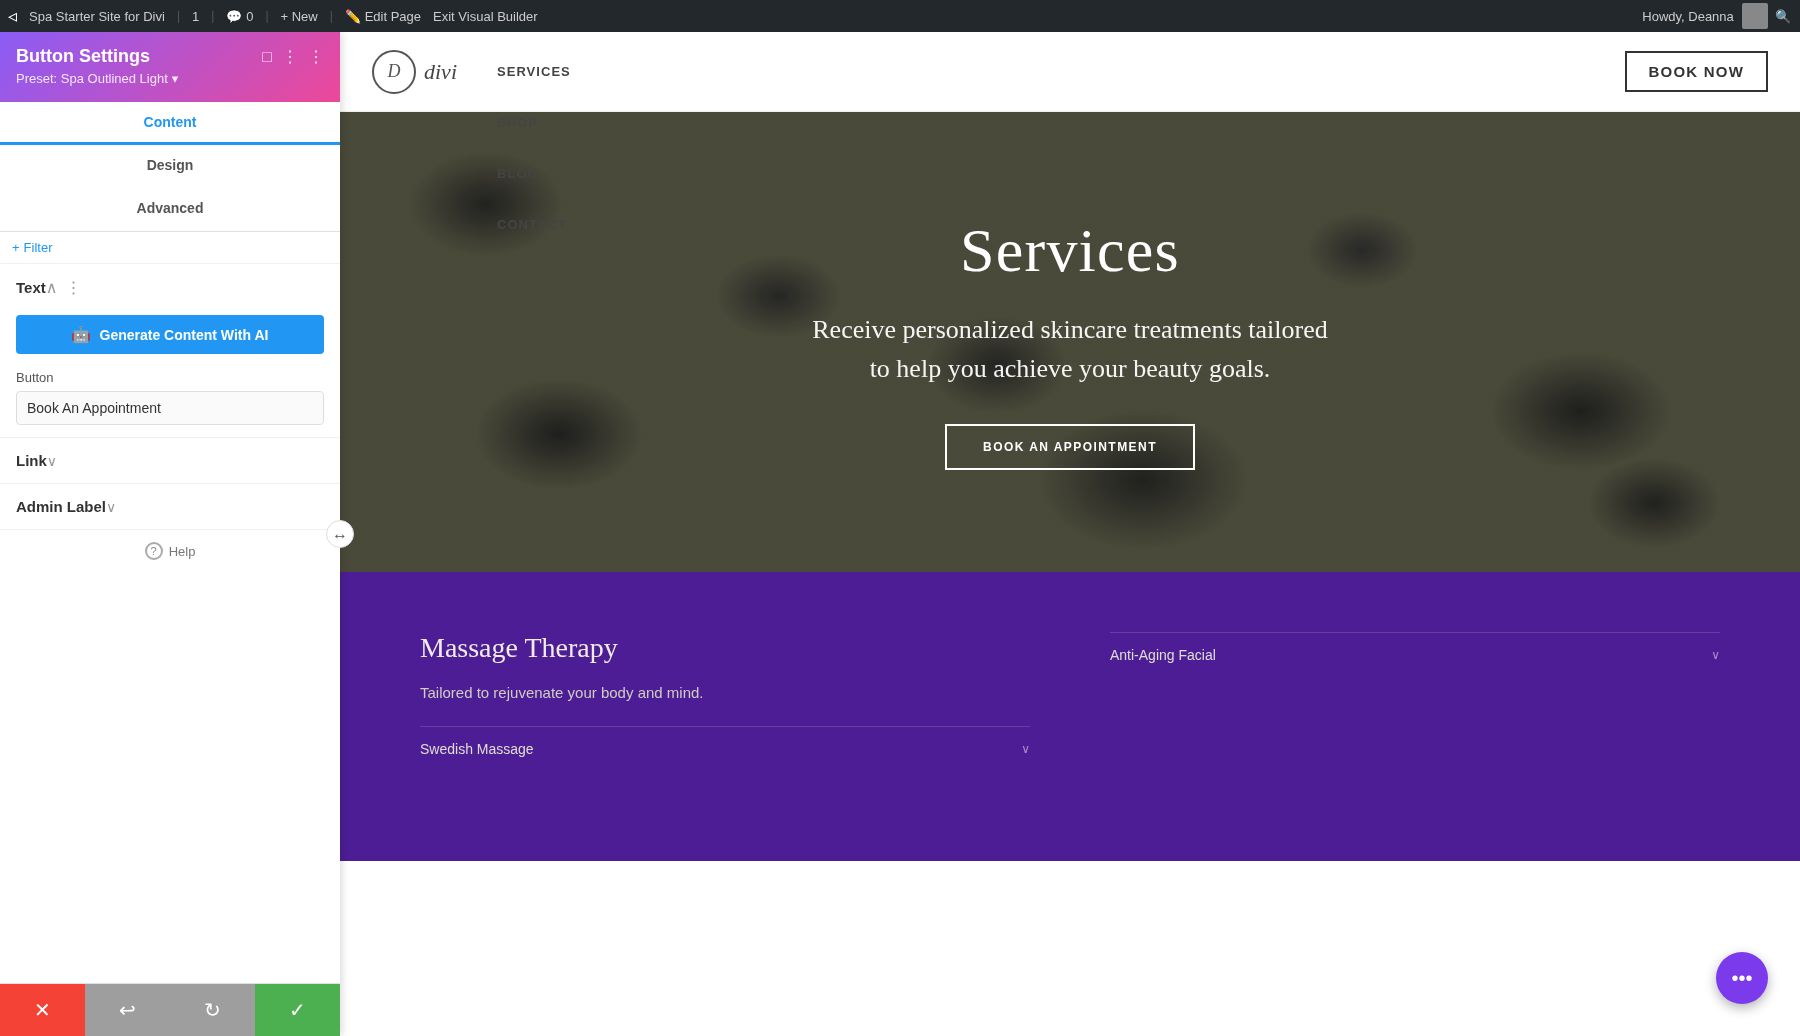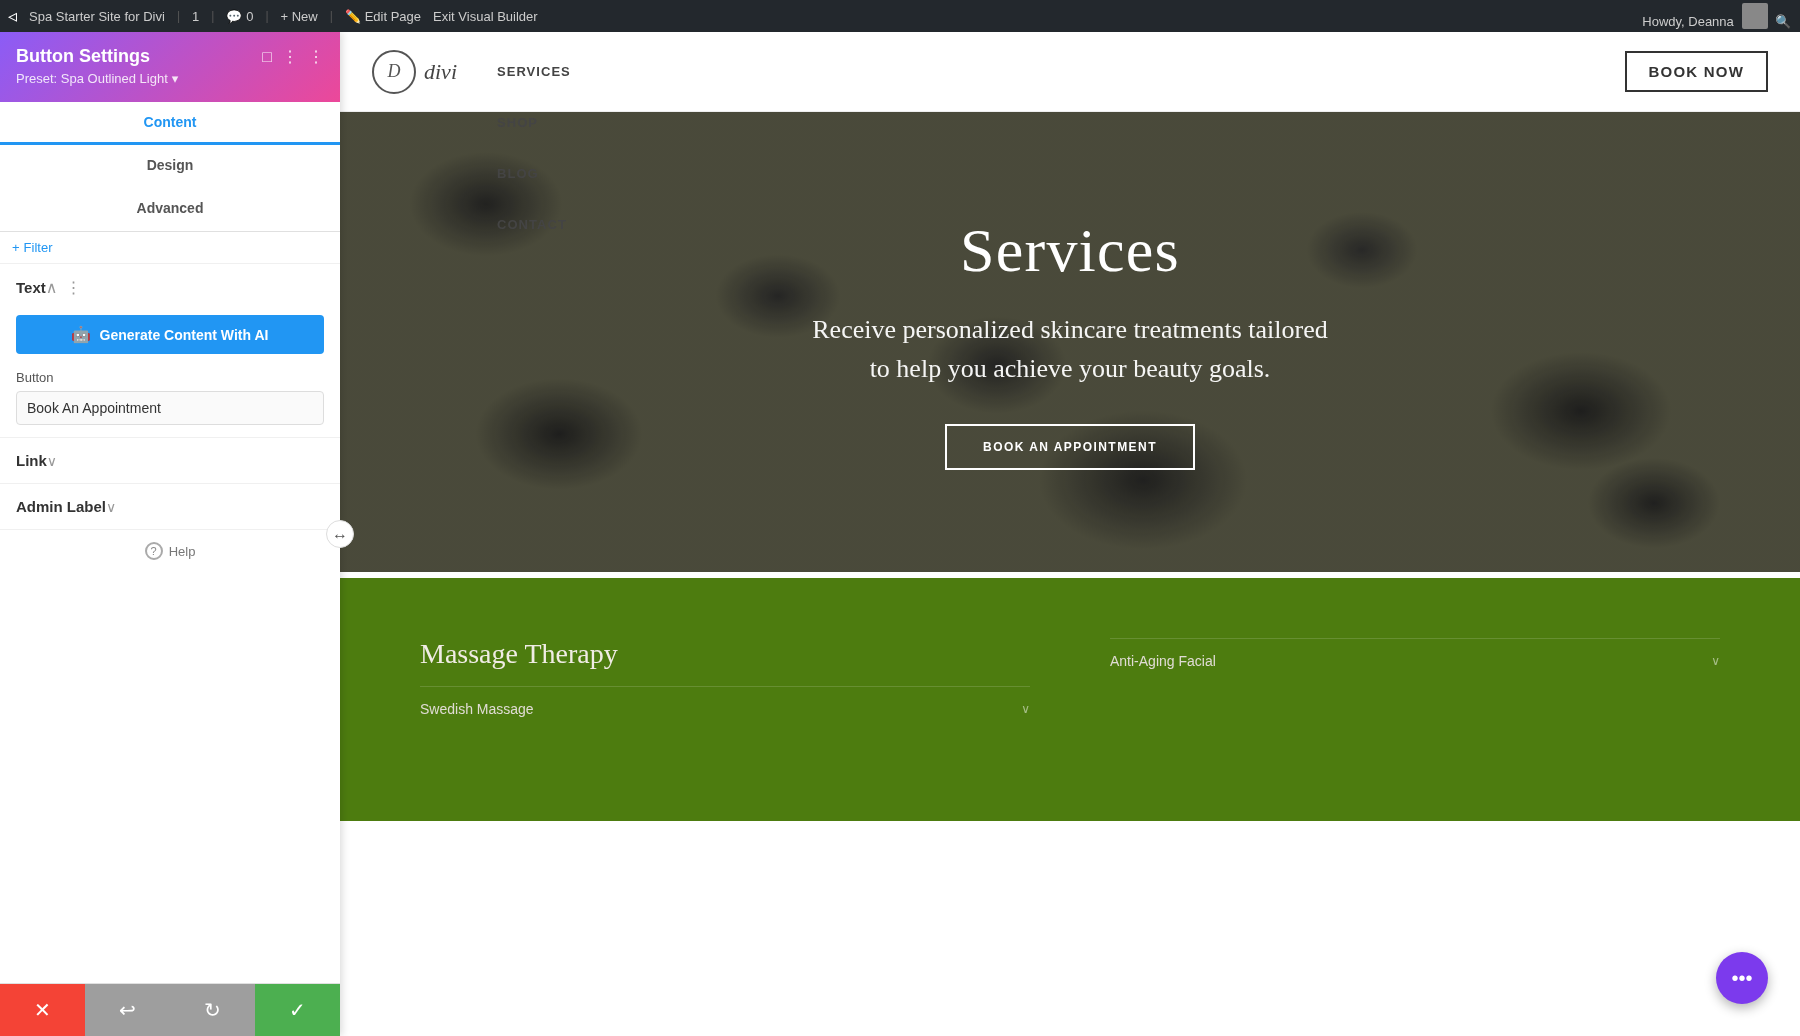--- a/index.html
+++ b/index.html
@@ -28,21 +28,21 @@
       font-size: 13px;
       cursor: pointer;
       white-space: nowrap;
     }
     .admin-bar-sep { color: #555; font-size: 12px; }
     .admin-bar-right {
       margin-left: auto;
       color: #ccc;
       font-size: 13px;
       display: flex;
-      align-items: flex-end;
+      align-items: center;
       gap: 8px;
     }
     .admin-avatar {
       width: 26px;
       height: 26px;
       background: #888;
       border-radius: 2px;
       display: inline-block;
     }
 
@@ -428,23 +428,22 @@
       font-weight: 700;
       letter-spacing: 0.12em;
       text-transform: uppercase;
       color: #fff;
       cursor: pointer;
       background: transparent;
     }
 
     
     #services-section {
-      background: #4d7c0f;
+      background: #4c1d95;
       padding: 60px 80px;
-      margin-top: 6px;
     }
     #services-grid {
       display: grid;
       grid-template-columns: 1fr 1fr;
       gap: 0 80px;
     }
     .service-item {
       padding-bottom: 30px;
     }
     .service-name {
@@ -640,20 +639,21 @@
         <p id="hero-subtitle">Receive personalized skincare treatments tailored<br>to help you achieve your beauty goals.</p>
         <button id="hero-cta">BOOK AN APPOINTMENT</button>
       </div>
     </section>
 
     <section id="services-section">
       <div id="services-grid">
 
         <div class="service-item">
           <h2 class="service-name">Massage Therapy</h2>
+          <p class="service-desc">Tailored to rejuvenate your body and mind.</p>
           <div class="service-sub-item">
             <span class="service-sub-name">Swedish Massage</span>
             <span class="service-sub-chevron">∨</span>
           </div>
         </div>
 
         <div class="service-item">
           <div class="service-sub-item">
             <span class="service-sub-name">Anti-Aging Facial</span>
             <span class="service-sub-chevron">∨</span>

